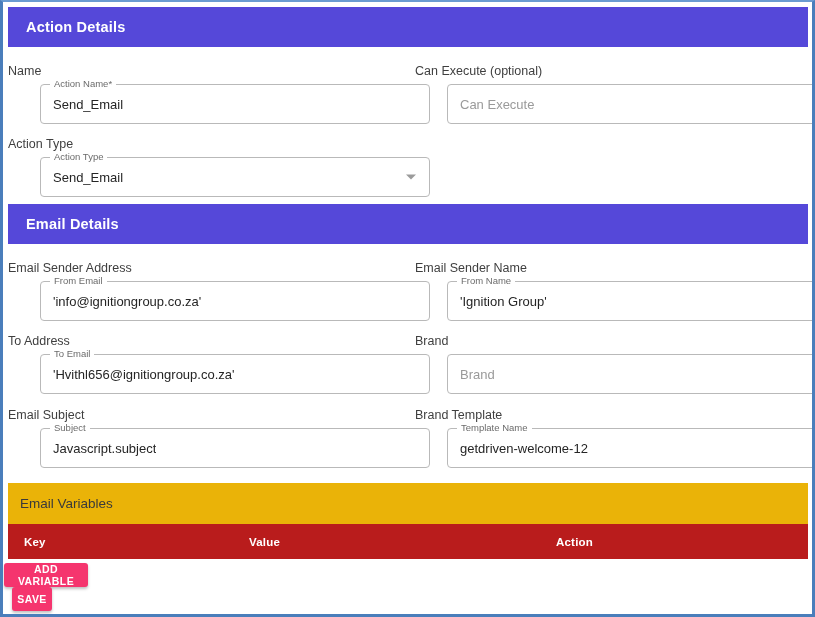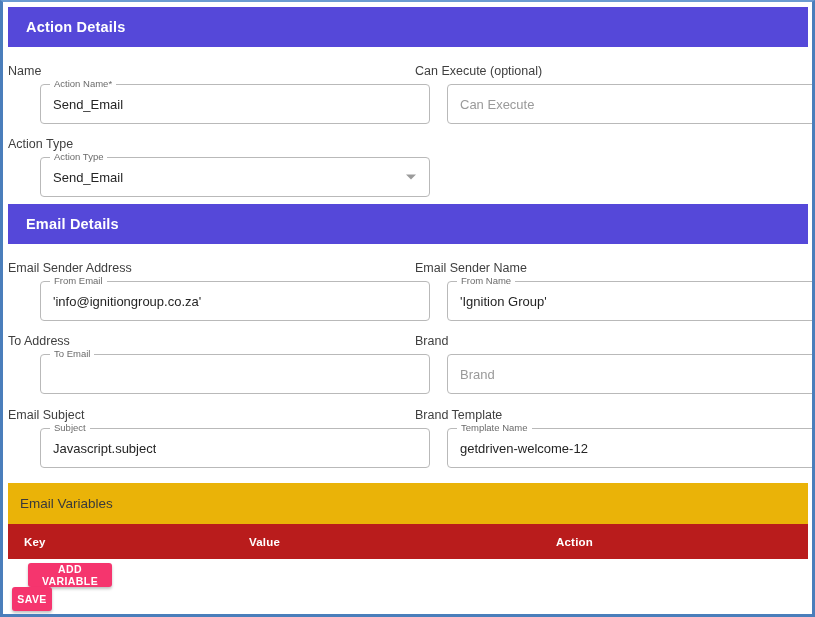--- a/index.html
+++ b/index.html
@@ -158,21 +158,21 @@
     font-weight: bold;
     letter-spacing: 0.4px;
     box-shadow: 0 2px 3px rgba(0,0,0,0.25);
     cursor: pointer;
     padding: 0 10px;
     display: flex;
     align-items: center;
     justify-content: center;
     height: 24px;
   }
-  #add-variable-button { left: 25px; top: 561px; width: 84px; }
+  #add-variable-button { left: 1px; top: 561px; width: 84px; }
   #save-button { left: 9px; top: 585px; width: 40px; }
 </style>
 </head>
 <body>
 
 <div id="page">
 
   <div class="section-bar" style="top:5px;">
     <span class="section-title">Action Details</span>
   </div>
@@ -218,20 +218,21 @@
     <div class="outlined with-legend">
       <span class="legend">From Name</span>
       <span class="value-text">'Ignition Group'</span>
     </div>
   </div>
 
   <div class="field" style="left:5px; top:332px; width:390px;">
     <span class="field-label">To Address</span>
     <div class="outlined with-legend">
       <span class="legend">To Email</span>
+      <span class="value-text">'Hvithl656@ignitiongroup.co.za'</span>
     </div>
   </div>
 
   <div class="field" style="left:412px; top:332px; width:390px;">
     <span class="field-label">Brand</span>
     <div class="outlined">
       <span class="placeholder-text">Brand</span>
     </div>
   </div>
 

